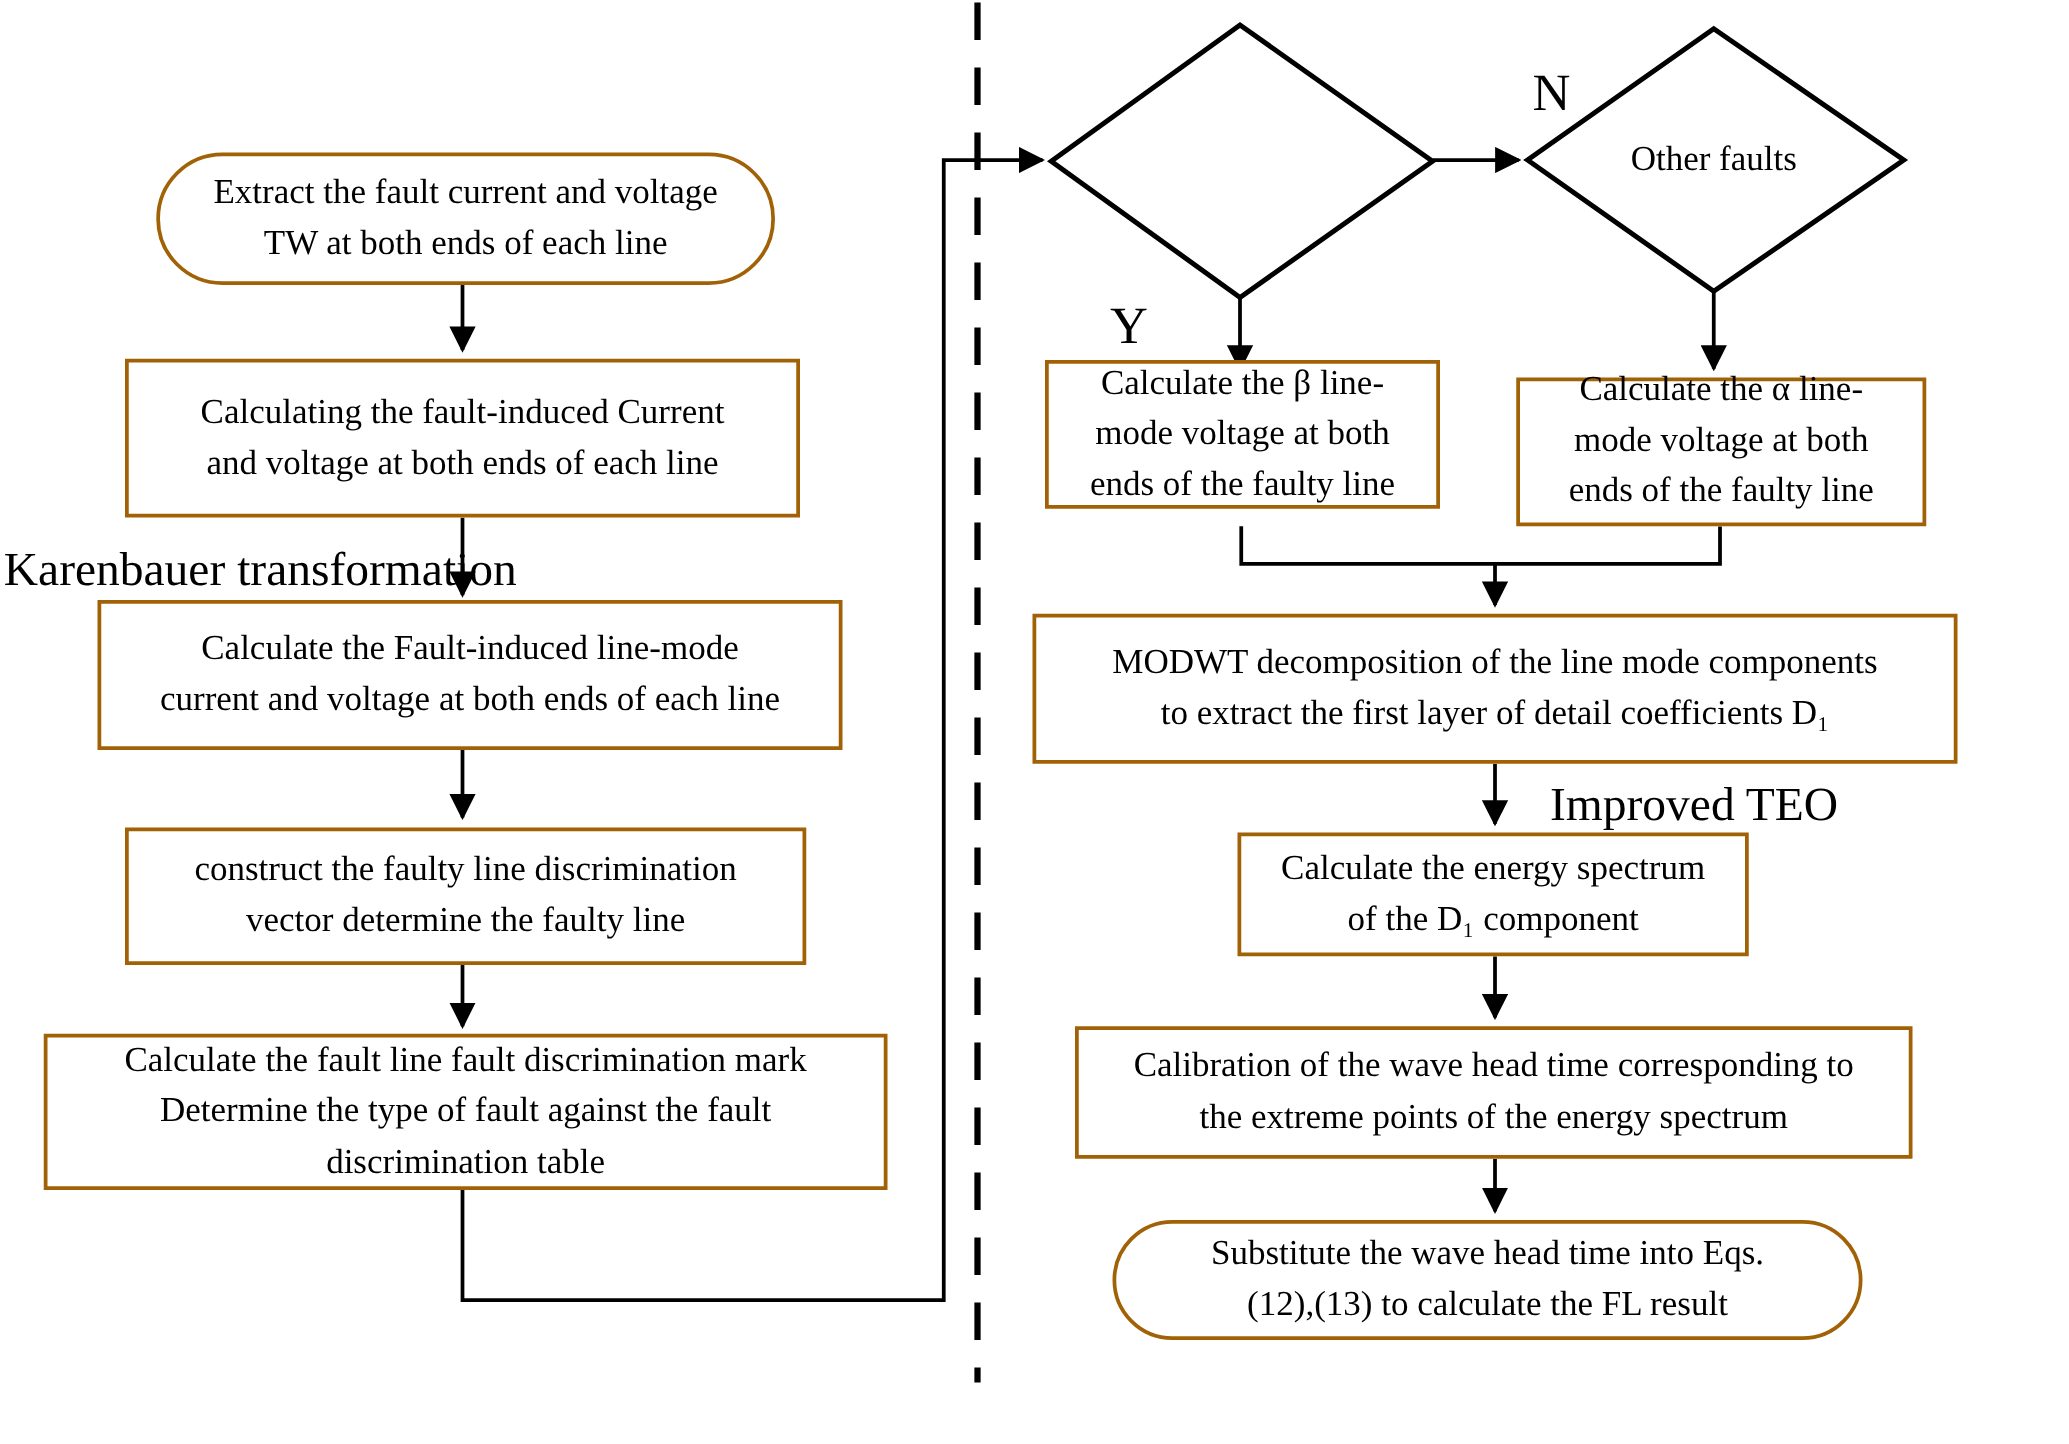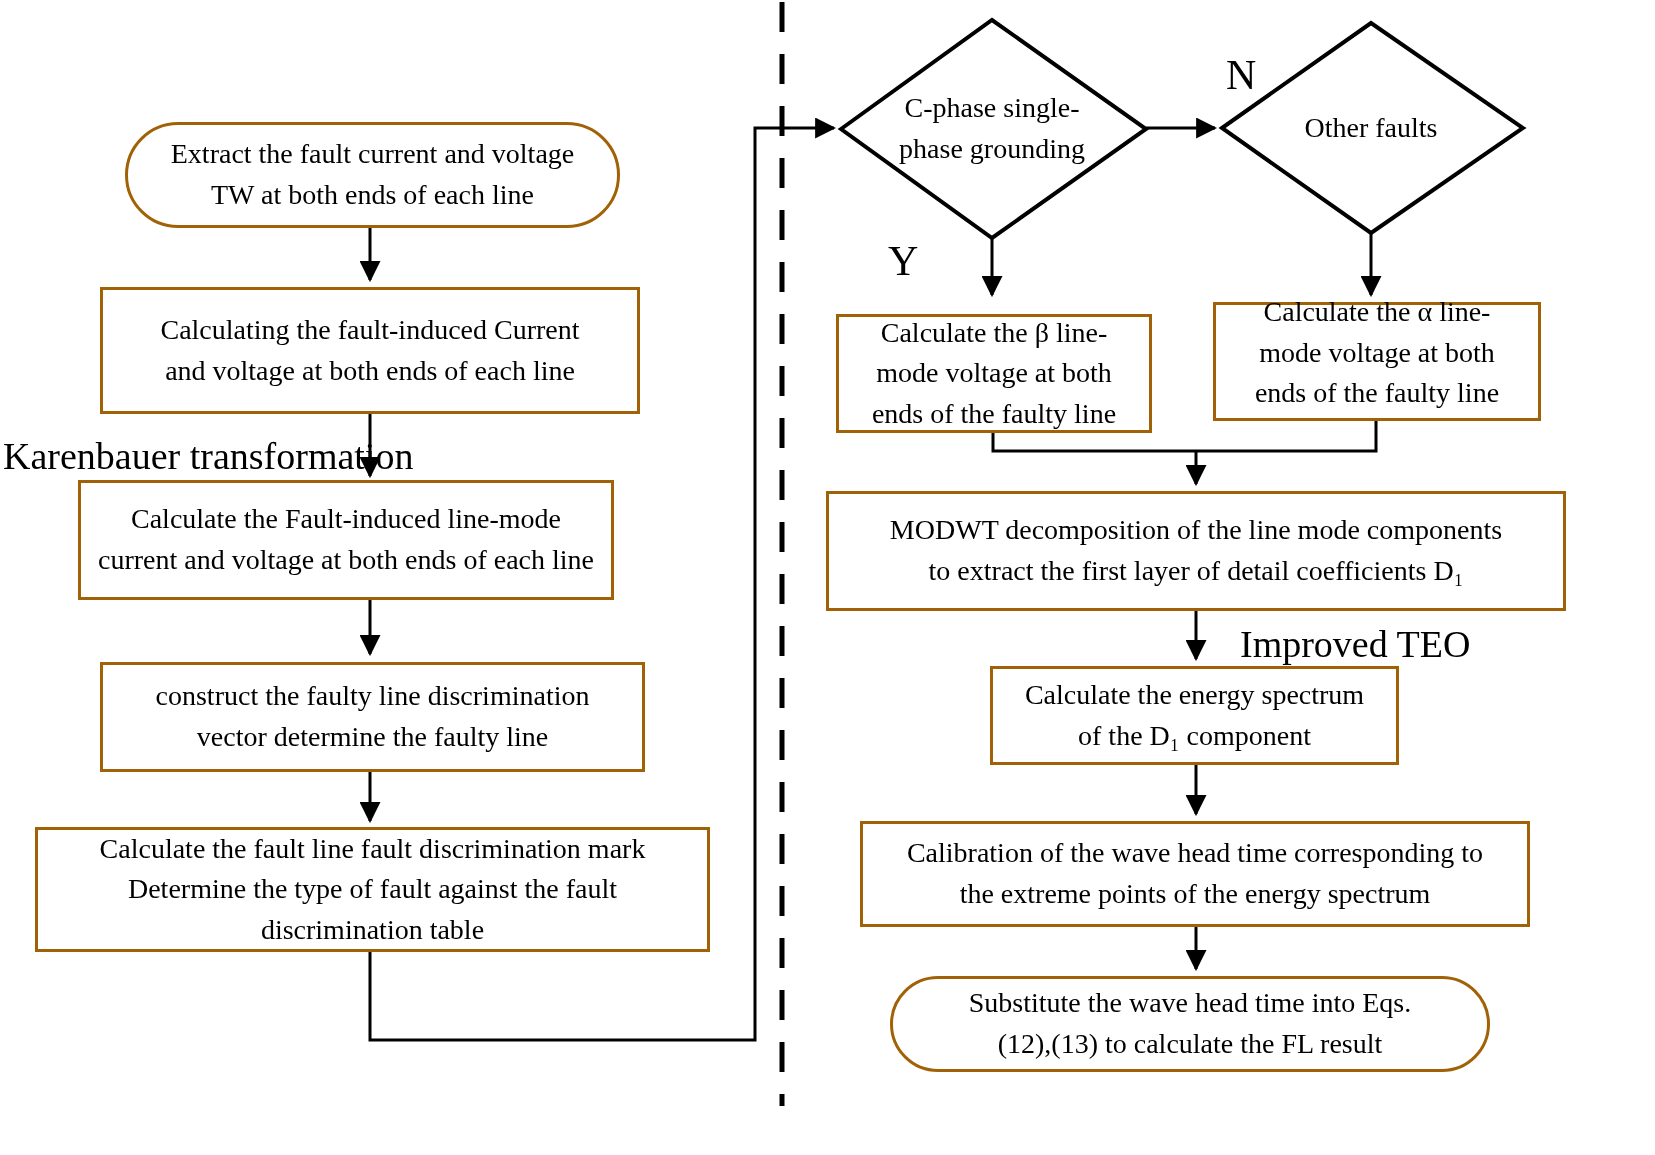--- a/index.html
+++ b/index.html
@@ -93,49 +93,45 @@
 TW at both ends of each line</span>
   </div>
 
   <div class="node" style="left:100px; top:287px; width:540px; height:127px;">
     <span>Calculating the fault-induced Current
 and voltage at both ends of each line</span>
   </div>
 
   <div class="edge-label" style="left:3px; top:432px;">Karenbauer transformation</div>
 
-  <div class="node" style="left:78px; top:480px; width:536px; height:120px;">
+  <div class="node" style="left:78px; top:480px; width:596px; height:120px;">
     <span>Calculate the Fault-induced line-mode
 current and voltage at both ends of each line</span>
   </div>
 
   <div class="node" style="left:100px; top:662px; width:545px; height:110px;">
     <span>construct the faulty line discrimination
 vector determine the faulty line</span>
   </div>
 
   <div class="node" style="left:35px; top:827px; width:675px; height:125px;">
     <span>Calculate the fault line fault discrimination mark
 Determine the type of fault against the fault
 discrimination table</span>
   </div>
 
-  <div class="diamond-label" style="left:858px; top:84px; width:268px; height:90px;">
-    <span>C-phase single-
-phase grounding</span>
-  </div>
 
   <div class="diamond-label" style="left:1256px; top:106px; width:230px; height:44px;">
     <span>Other faults</span>
   </div>
 
   <div class="branch-label" style="left:888px; top:240px;">Y</div>
   <div class="branch-label" style="left:1226px; top:54px;">N</div>
 
-  <div class="node" style="left:836px; top:314px; width:316px; height:119px;">
+  <div class="node" style="left:836px; top:288px; width:316px; height:119px;">
     <span>Calculate the β line-
 mode voltage at both
 ends of the faulty line</span>
   </div>
 
   <div class="node" style="left:1213px; top:302px; width:328px; height:119px;align-items:flex-end;">
     <span>Calculate the α line-
 mode voltage at both
 ends of the faulty line</span>
   </div>

